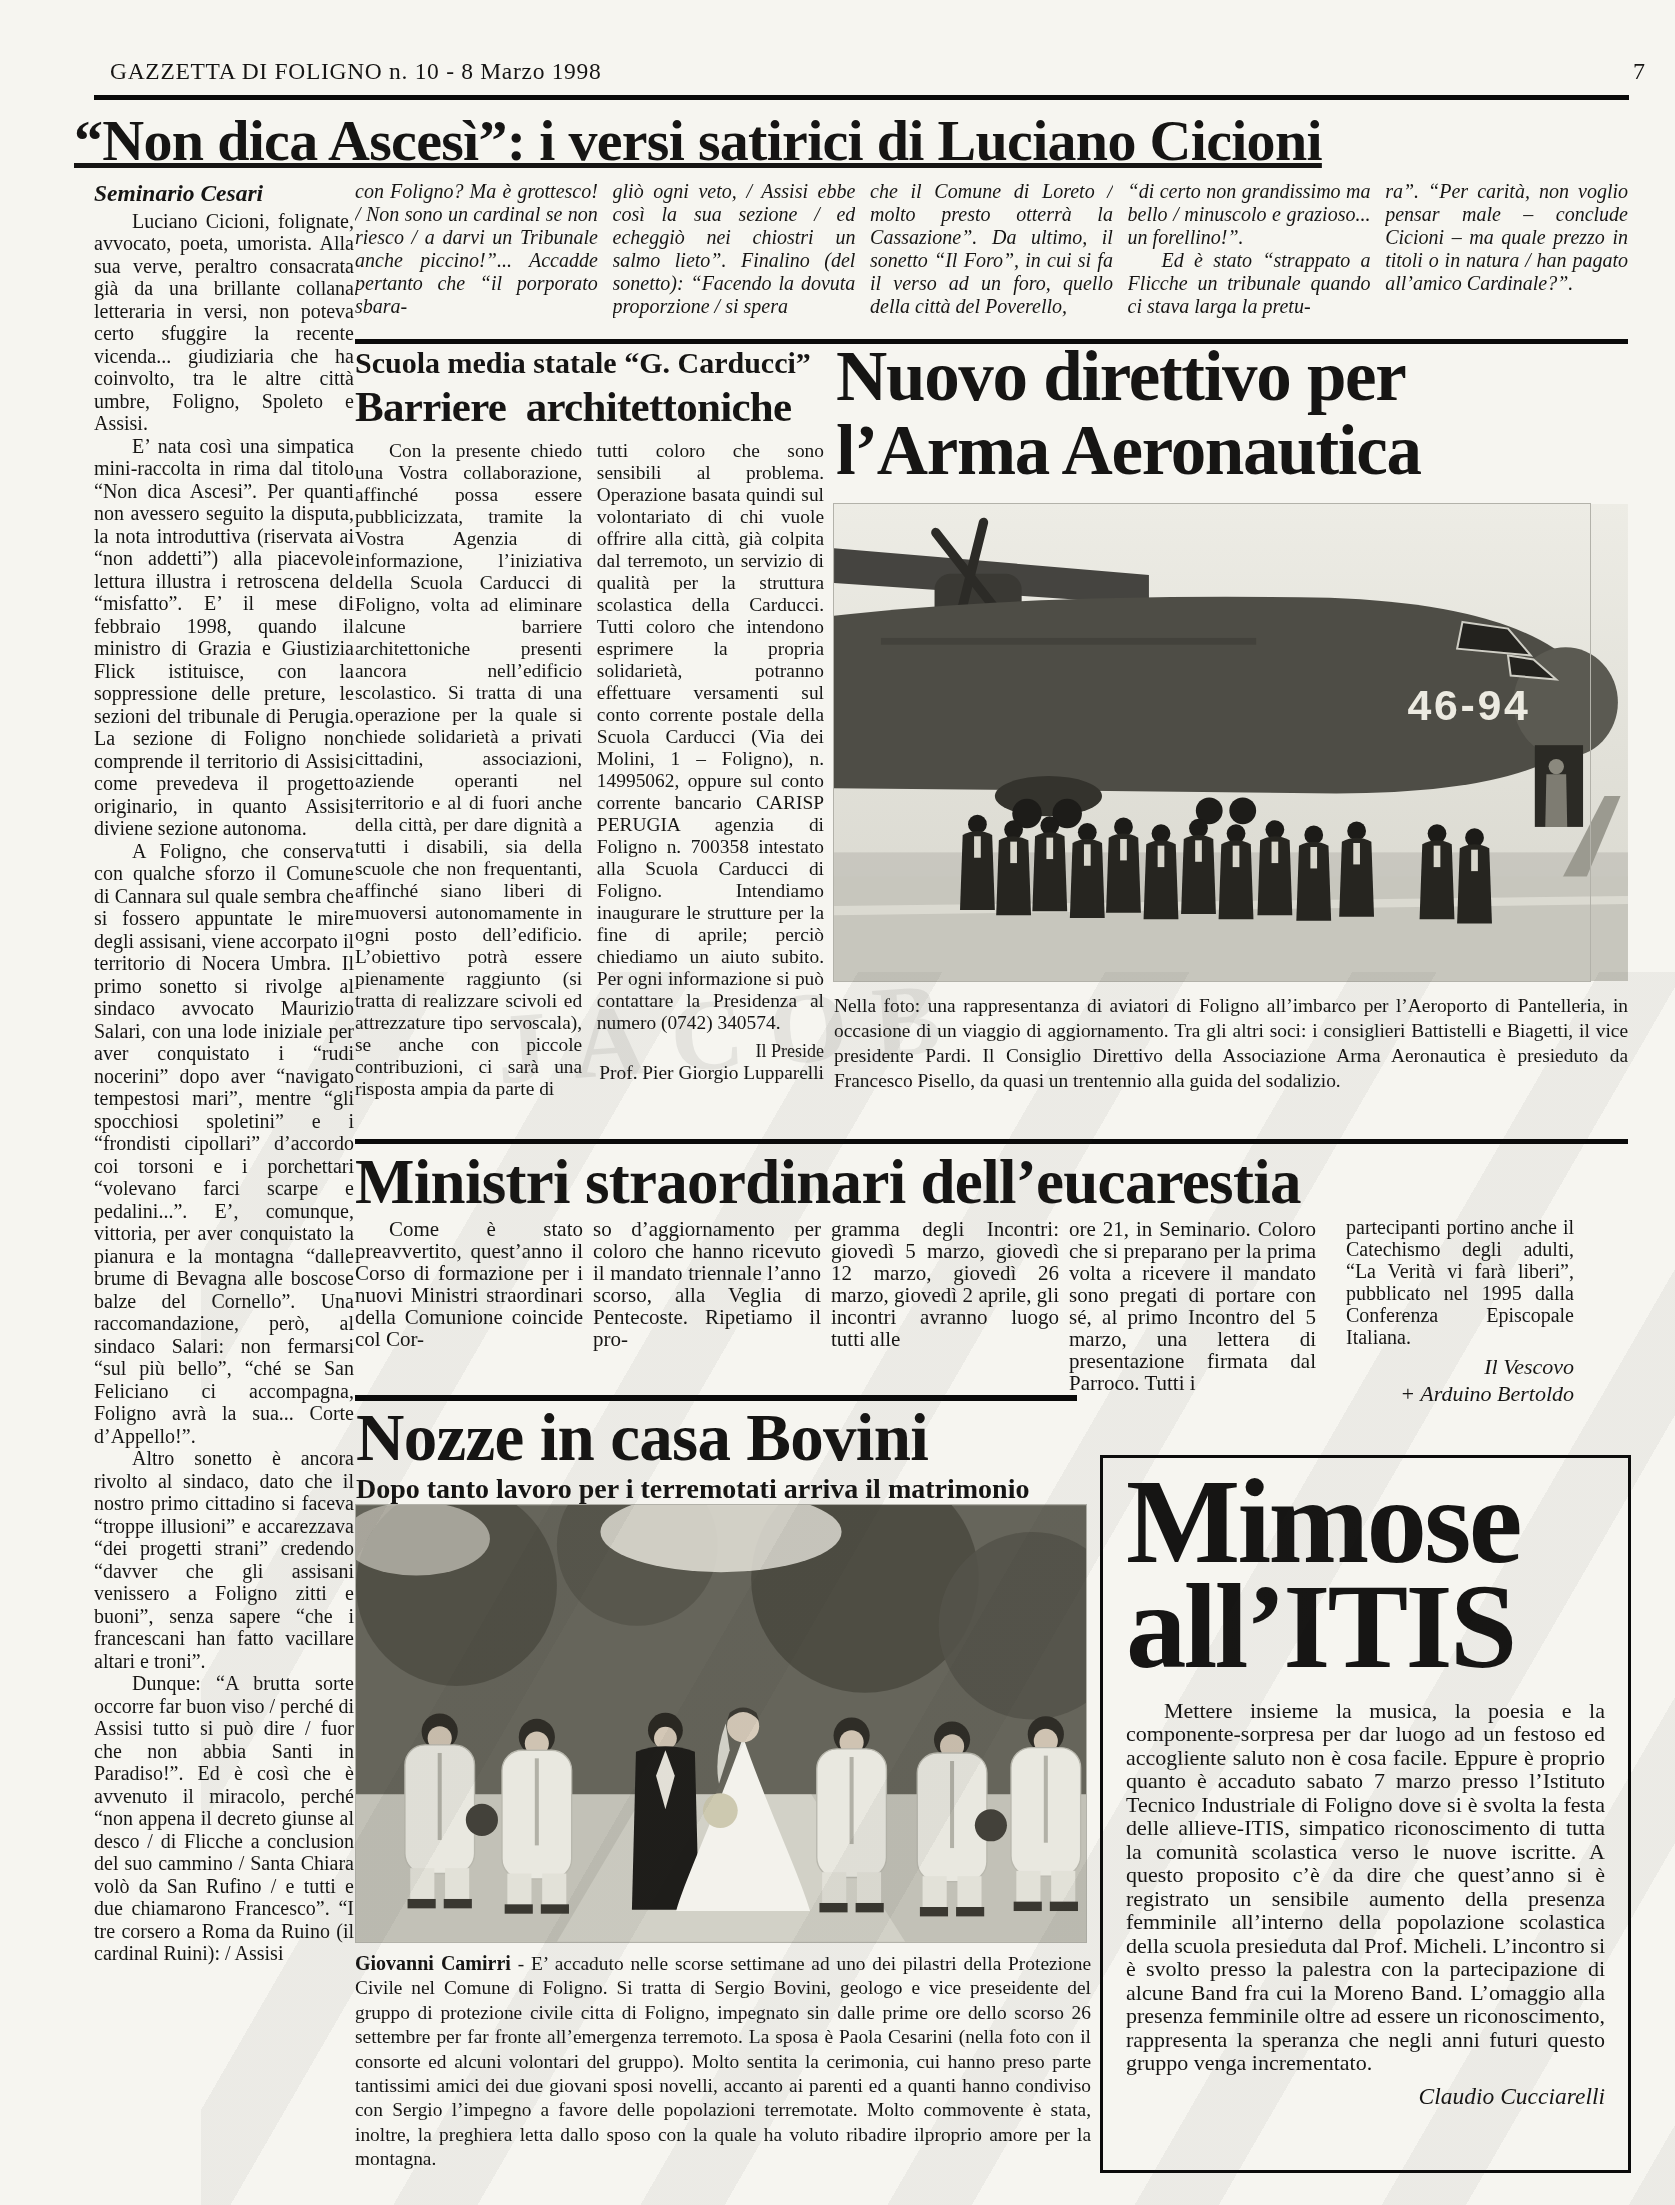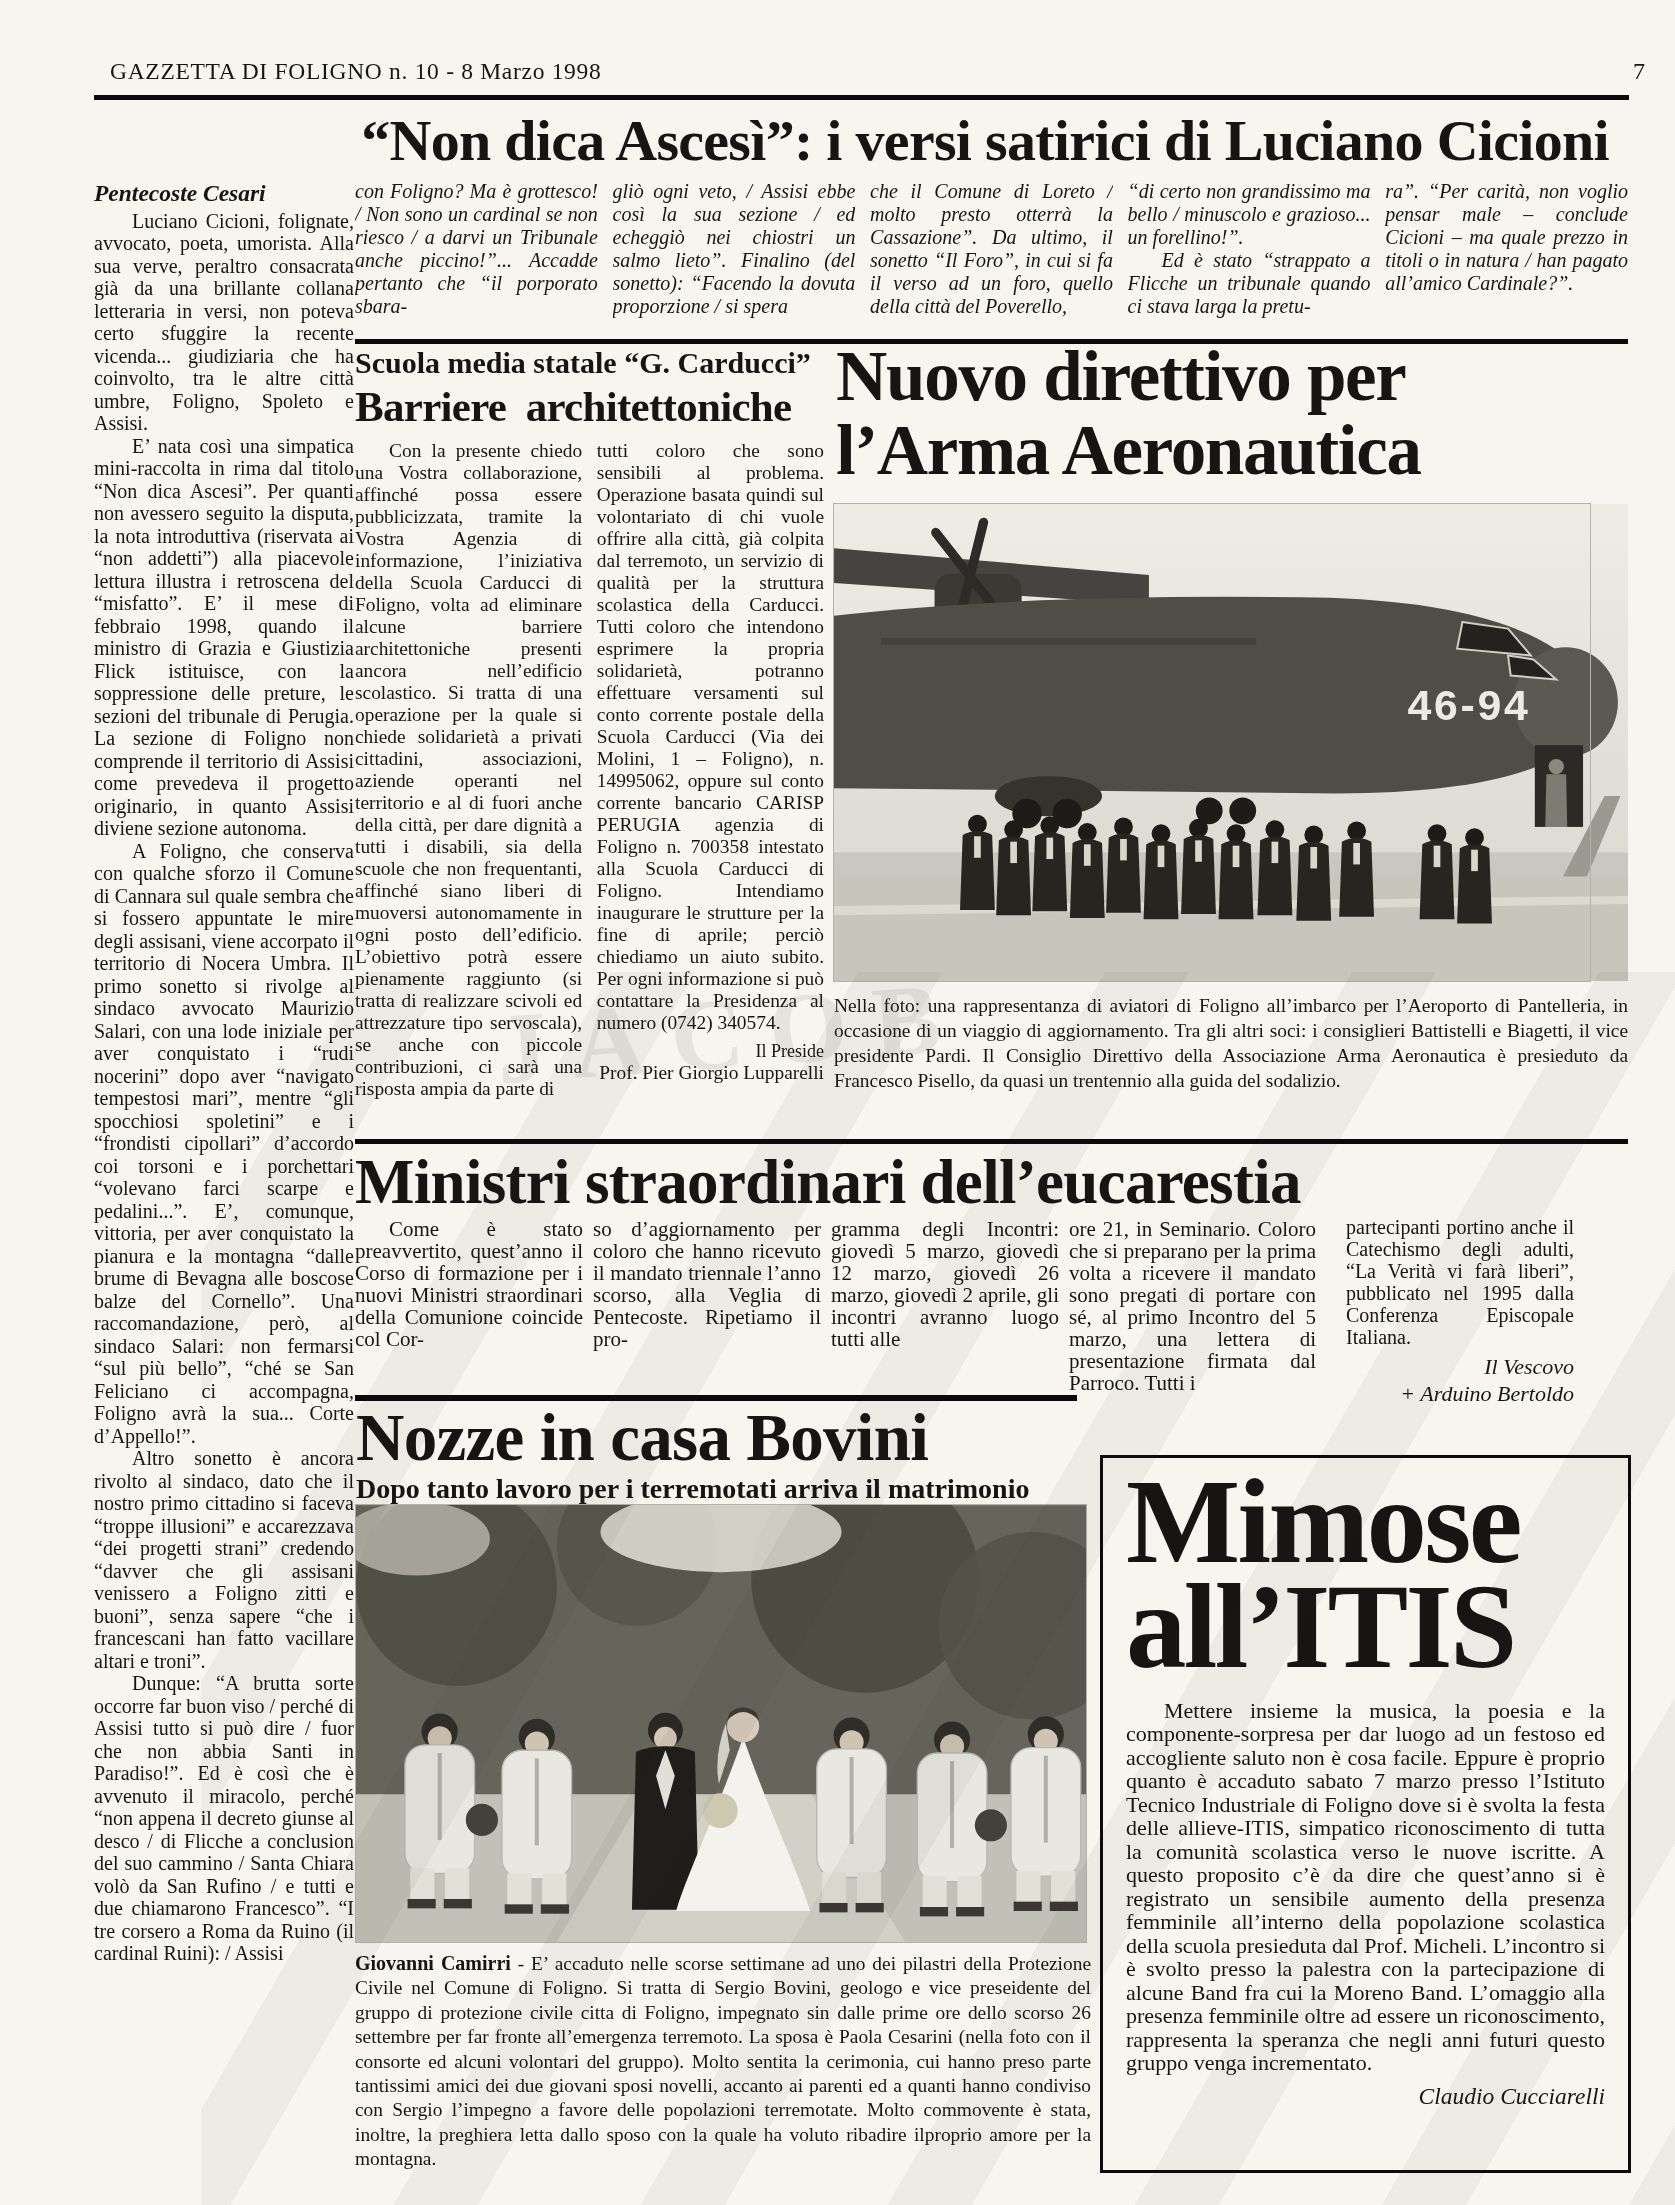--- a/index.html
+++ b/index.html
@@ -5,21 +5,21 @@
   html,body{margin:0;padding:0;background:#888;}
   #page{position:relative;width:1675px;height:2205px;background:#f6f5f0;overflow:hidden;
         font-family:"Liberation Serif","DejaVu Serif",serif;color:#161514;}
   .abs{position:absolute;}
   
   #masthead{left:94px;top:58px;width:1535px;display:flex;justify-content:space-between;align-items:flex-end;margin-left:16px;}
   #masthead .mtitle{font-size:23.5px;letter-spacing:0.7px;}
   #masthead .mpage{font-size:24px;}
   .rule{background:#0a0a0a;}
   
-  #lead-head{left:74px;top:107px;width:1535px;text-align:right;font-size:58px;font-weight:bold;letter-spacing:-0.7px;white-space:nowrap;}
+  #lead-head{left:74px;top:107px;width:1535px;text-align:left;font-size:58px;font-weight:bold;letter-spacing:-0.7px;white-space:nowrap;text-decoration:underline;}
   #col1{left:94px;top:180px;width:260px;height:1983px;overflow:hidden;}
   #col1 .byline{font-size:23.5px;font-weight:bold;font-style:italic;margin-bottom:2.7px;}
   .ip{font-size:20px;line-height:22.5px;text-align:justify;margin:0;text-indent:38px;}
   #strip{left:355px;top:180px;width:1273px;display:grid;grid-template-columns:repeat(5,1fr);gap:14.7px;}
   .scol{max-height:157px;overflow:hidden;}
   .np{font-style:italic;font-size:20px;line-height:23px;text-align:justify;margin:0;}
   .np.ind{text-indent:34px;}
   
   #car-kicker{left:355px;top:346px;width:469px;font-size:30px;font-weight:bold;letter-spacing:0px;}
   #car-head{left:355px;top:382px;width:469px;font-size:43px;font-weight:bold;word-spacing:9.4px;letter-spacing:-0.7px;}
@@ -67,21 +67,21 @@
 
   <div class="abs" id="masthead">
     <span class="mtitle">GAZZETTA DI FOLIGNO n. 10 - 8 Marzo 1998</span>
     <span class="mpage">7</span>
   </div>
   <div class="abs rule" style="left:94px;top:95px;width:1535px;height:4.7px;"></div>
 
   <div class="abs" id="lead-head">“Non dica Ascesì”: i versi satirici di Luciano Cicioni</div>
 
   <div class="abs" id="col1">
-    <div class="byline">Pentecoste Cesari</div>
+    <div class="byline">Seminario Cesari</div>
     <p class="ip">Luciano Cicioni, folignate, avvocato, poeta, umorista. Alla sua verve, peraltro consacrata già da una brillante collana letteraria in versi, non poteva certo sfuggire la recente vicenda... giudiziaria che ha coinvolto, tra le altre città umbre, Foligno, Spoleto e Assisi.</p>
     <p class="ip">E’ nata così una simpatica mini-raccolta in rima dal titolo “Non dica Ascesi”. Per quanti non avessero seguito la disputa, la nota introduttiva (riservata ai “non addetti”) alla piacevole lettura illustra i retroscena del “misfatto”. E’ il mese di febbraio 1998, quando il ministro di Grazia e Giustizia Flick istituisce, con la soppressione delle preture, le sezioni del tribunale di Perugia. La sezione di Foligno non comprende il territorio di Assisi come prevedeva il progetto originario, in quanto Assisi diviene sezione autonoma.</p>
     <p class="ip">A Foligno, che conserva con qualche sforzo il Comune di Cannara sul quale sembra che si fossero appuntate le mire degli assisani, viene accorpato il territorio di Nocera Umbra. Il primo sonetto si rivolge al sindaco avvocato Maurizio Salari, con una lode iniziale per aver conquistato i “rudi nocerini” dopo aver “navigato tempestosi mari”, mentre “gli spocchiosi spoletini” e i “frondisti cipollari” d’accordo coi torsoni e i porchettari “volevano farci scarpe e pedalini...”. E’, comunque, vittoria, per aver conquistato la pianura e la montagna “dalle brume di Bevagna alle boscose balze del Cornello”. Una raccomandazione, però, al sindaco Salari: non fermarsi “sul più bello”, “ché se San Feliciano ci accompagna, Foligno avrà la sua... Corte d’Appello!”.</p>
     <p class="ip">Altro sonetto è ancora rivolto al sindaco, dato che il nostro primo cittadino si faceva “troppe illusioni” e accarezzava “dei progetti strani” credendo “davver che gli assisani venissero a Foligno zitti e buoni”, senza sapere “che i francescani han fatto vacillare altari e troni”.</p>
     <p class="ip">Dunque: “A brutta sorte occorre far buon viso / perché di Assisi tutto si può dire / fuor che non abbia Santi in Paradiso!”. Ed è così che è avvenuto il miracolo, perché “non appena il decreto giunse al desco / di Flicche a conclusion del suo cammino / Santa Chiara volò da San Rufino / e tutti e due chiamarono Francesco”. “I tre corsero a Roma da Ruino (il cardinal Ruini): / Assisi</p>
   </div>
 
   <div class="abs" id="strip">
     <div class="scol">
         <p class="np">con Foligno? Ma è grottesco! / Non sono un cardinal se non riesco / a darvi un Tribunale anche piccino!”... Accadde pertanto che “il porporato sbara-</p>

